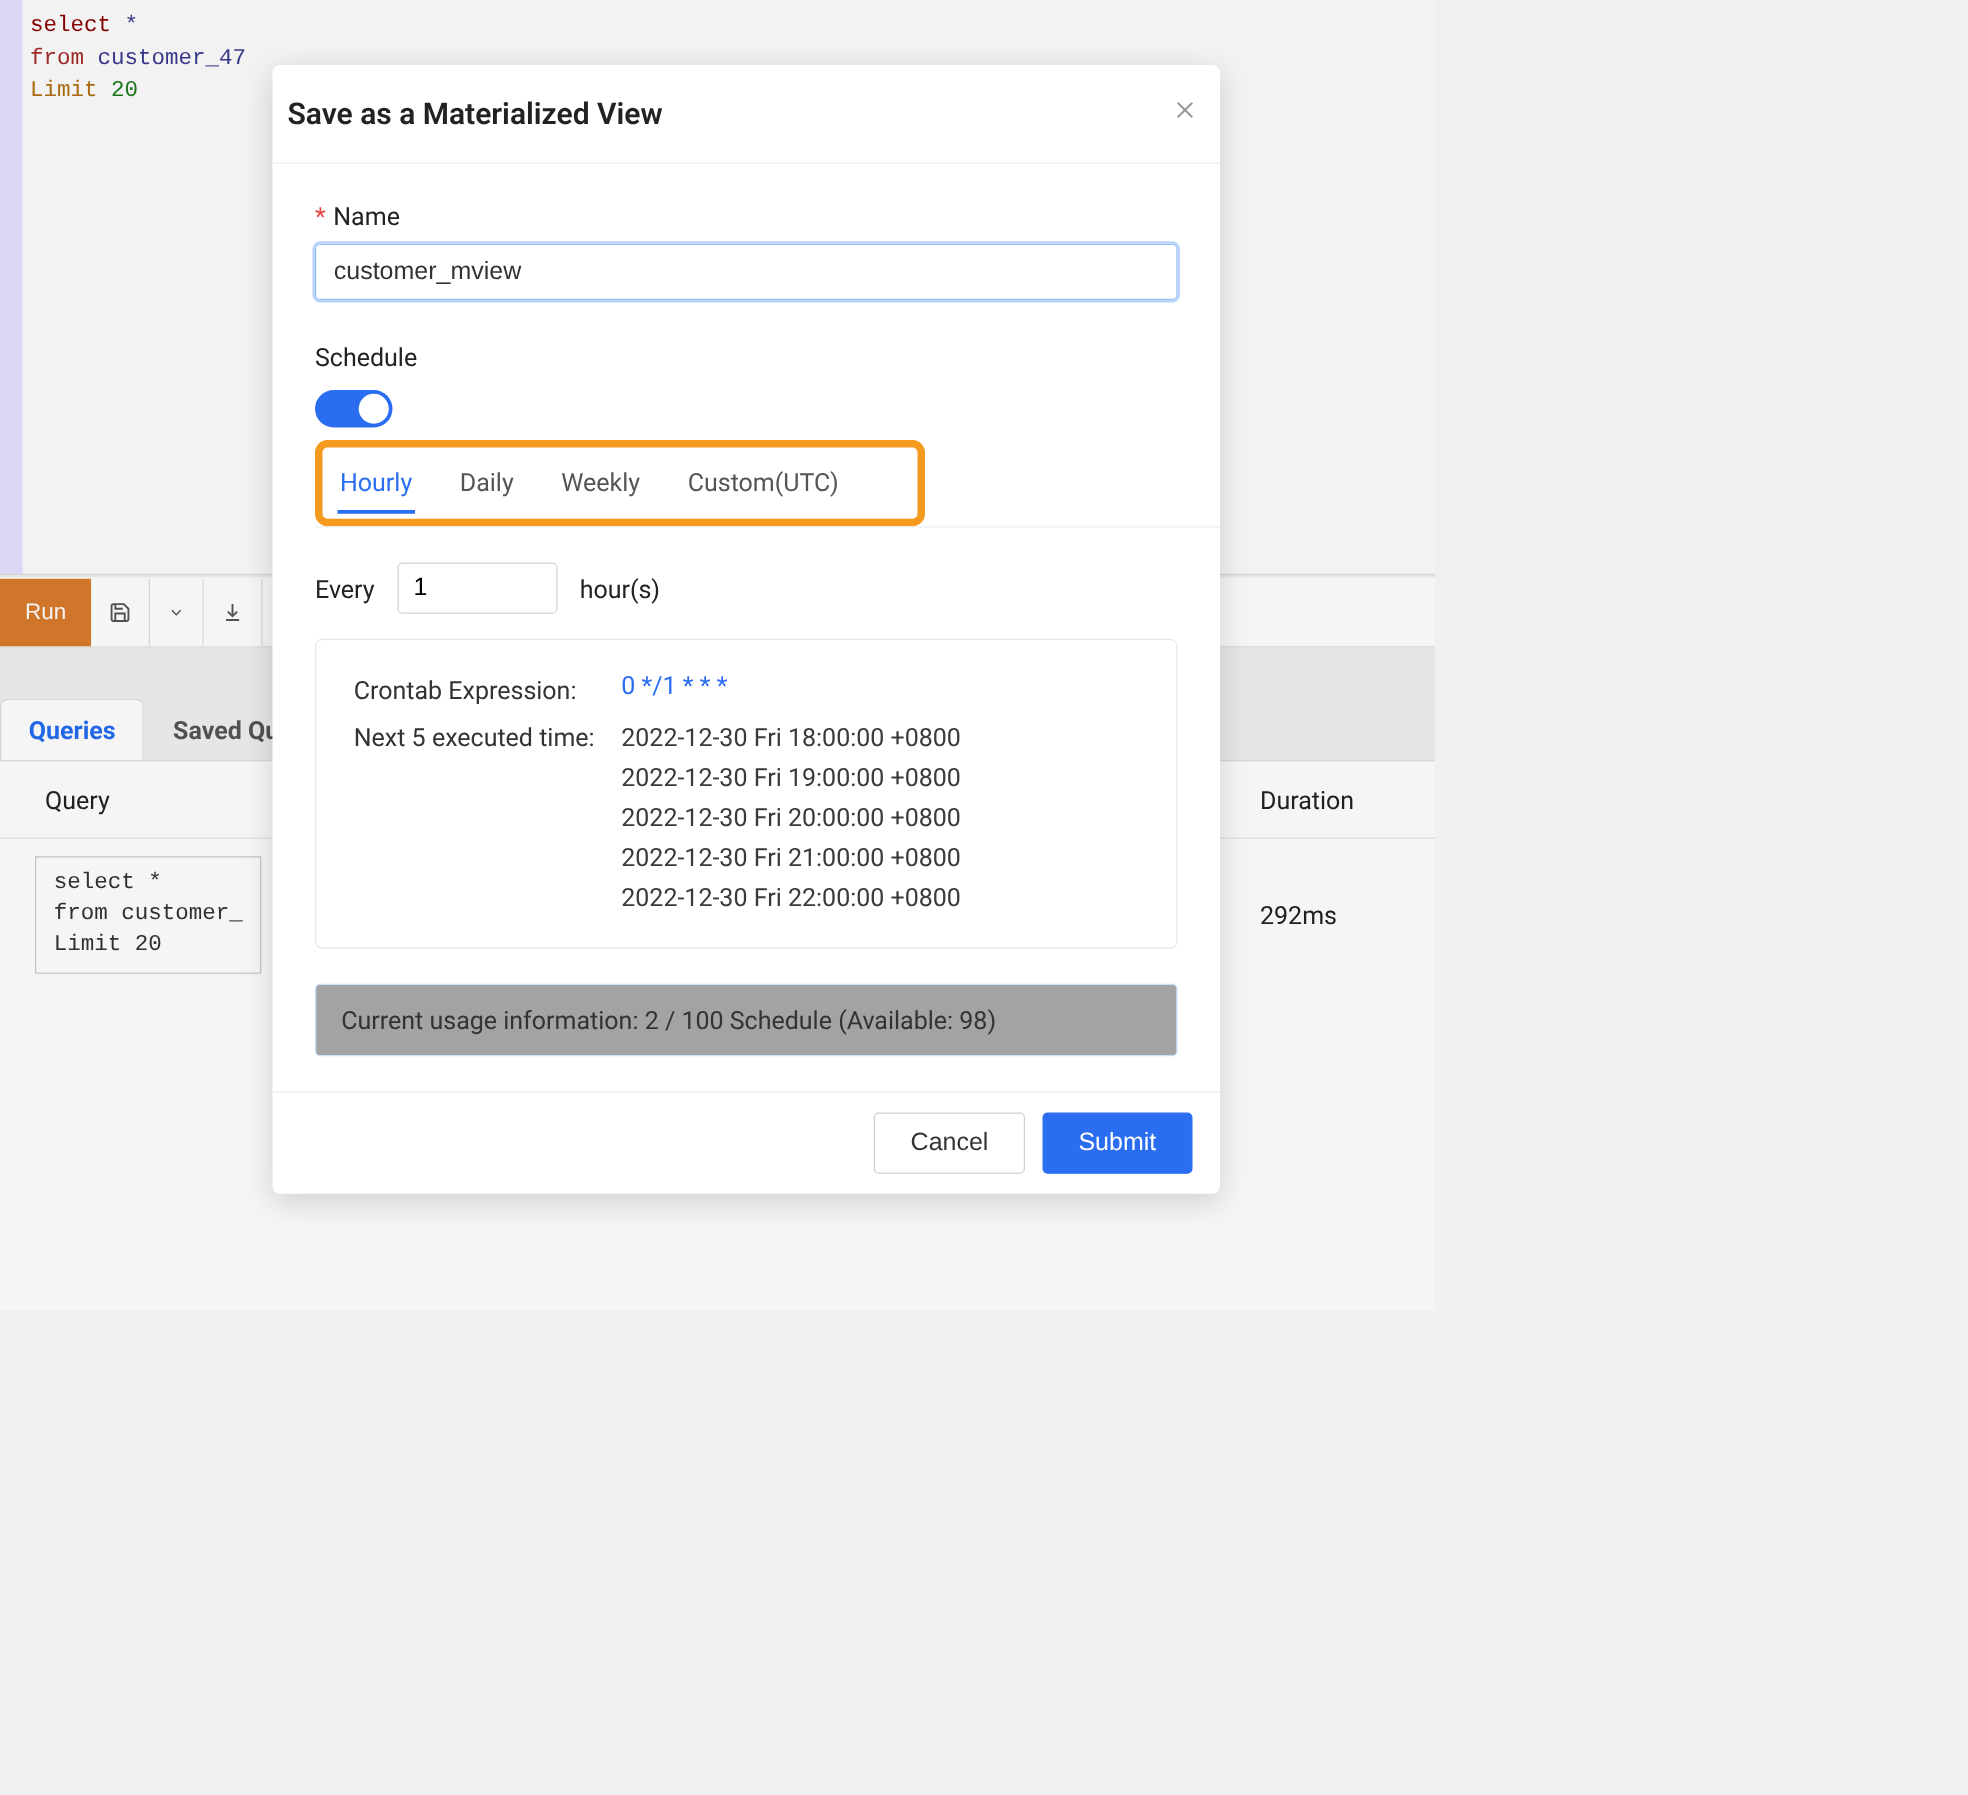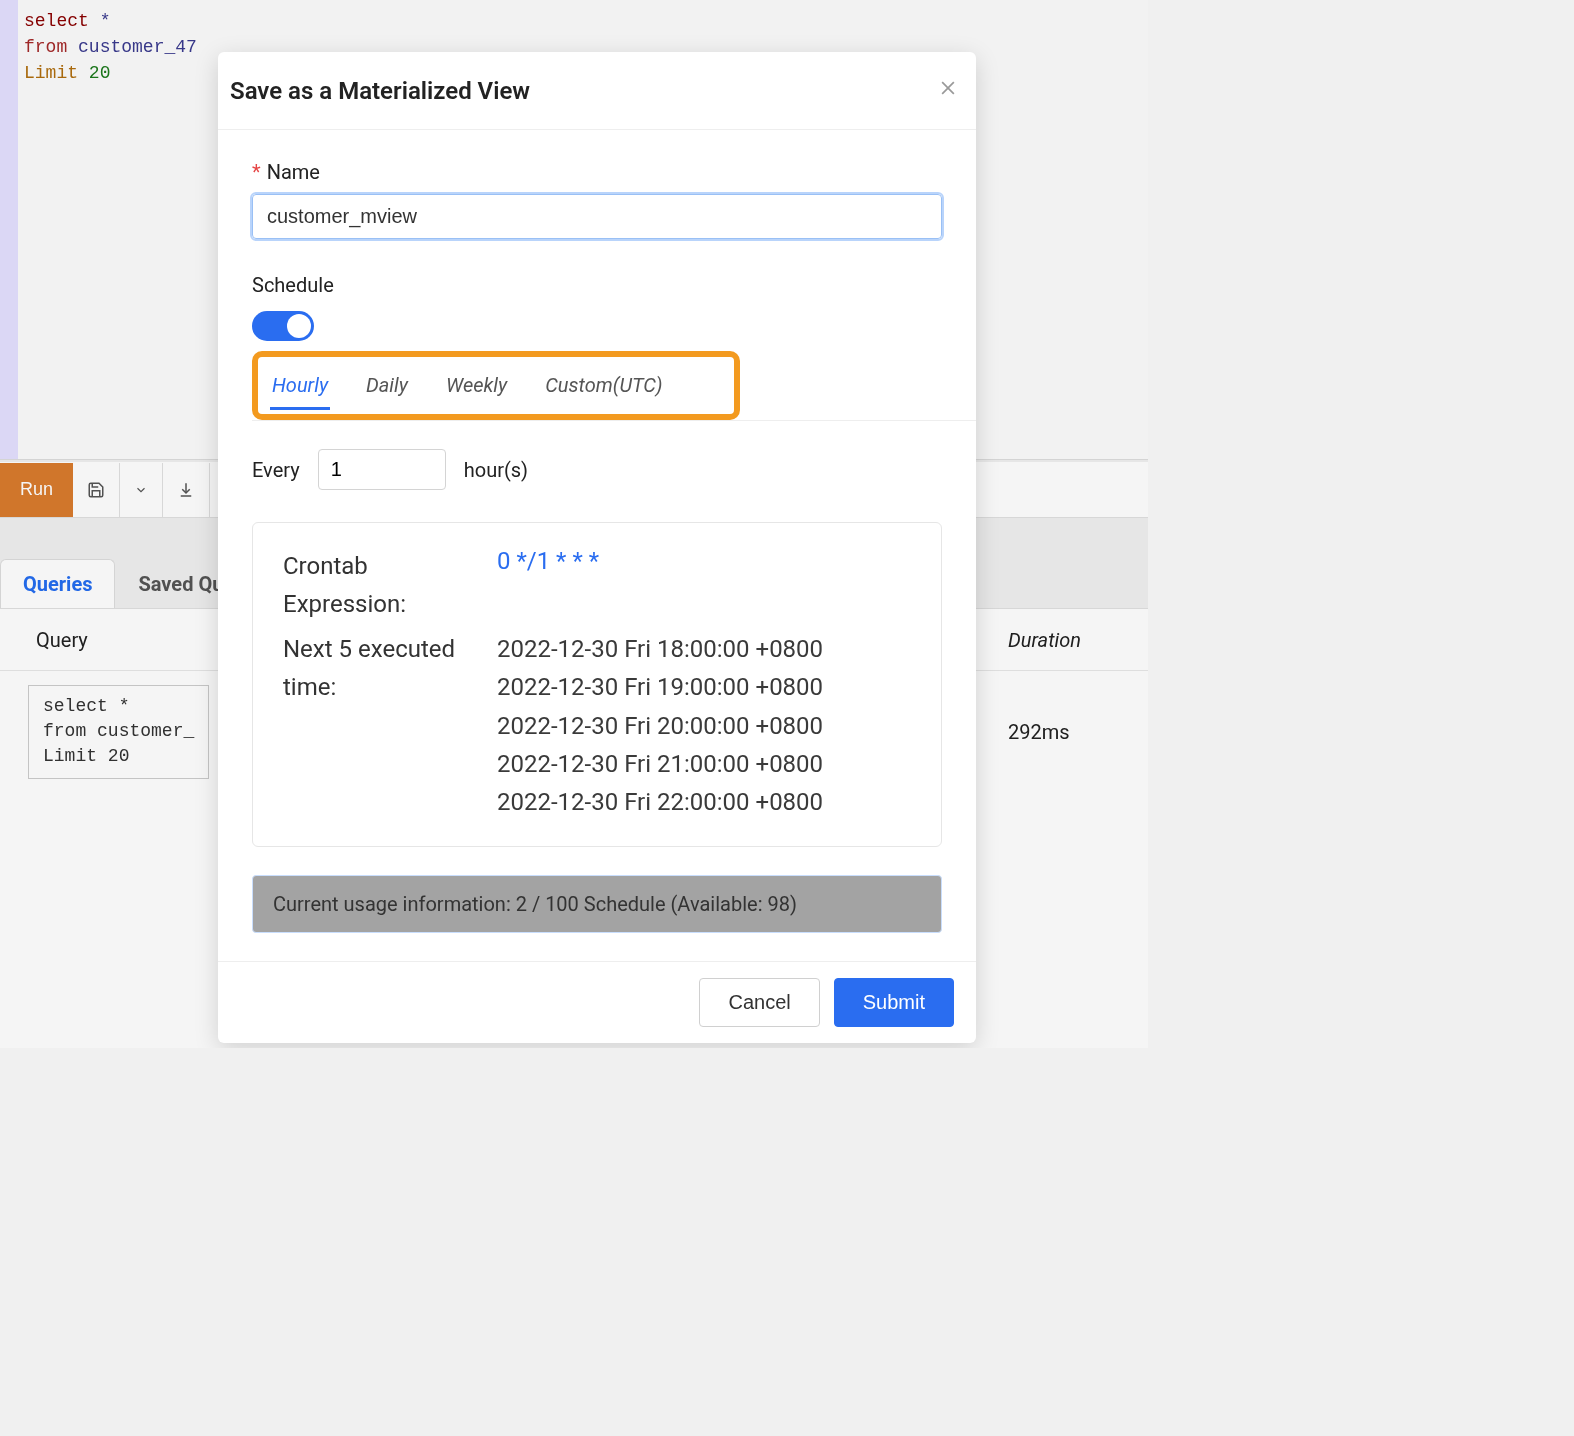--- a/index.html
+++ b/index.html
@@ -100,21 +100,21 @@
     }
     .results-header {
       display: flex;
       border-bottom: 1px solid #e8e8e8;
       height: 62px;
       align-items: center;
       font-size: 20px;
       color: #222;
     }
     .results-header .col-query { flex:1; padding-left: 36px; }
-    .results-header .col-dur { width: 140px; font-style: italic; }
+    .results-header .col-dur { width: 140px; }
 
     .results-row {
       display:flex; align-items:center;
       padding: 14px 0 14px 28px;
       font-size: 18px;
     }
     .sql-box {
       border: 1px solid #ccc;
       border-radius: 0;
       padding: 8px 14px;
@@ -172,45 +172,45 @@
       width: 24px; height: 24px; border-radius: 50%; background: #fff;
     }
 
     .tabs-highlight {
       border: 6px solid #f39a1f;
       border-radius: 10px;
       margin-top: 10px;
       padding: 12px 4px 4px 4px;
       width: 488px;
     }
-    .sched-tabs { display:flex; gap: 34px; padding: 0 8px; font-style: italic; }
+    .sched-tabs { display:flex; gap: 34px; padding: 0 8px; }
     .sched-tab {
       font-size: 20px; color:#555; padding: 4px 2px 10px 2px; cursor:pointer;
       border-bottom: 3px solid transparent;
     }
     .sched-tab.active { color:#2a6df0; border-bottom-color:#2a6df0; }
 
     .divider { border-top: 1px solid #eee; margin: 0 -34px 0 0; }
 
     .every-row {
       margin-top: 28px;
       display:flex; align-items:center; gap: 18px;
       font-size: 20px; color:#222;
     }
     .num-input {
       width: 128px; padding: 8px 12px;
       font-size: 20px; border: 1px solid #d4d4d4; border-radius: 4px;
     }
 
     .cron-box {
-      margin-top: 32px;
+      margin-top: 20px;
       border: 1px solid #e6e6e6;
       border-radius: 6px;
       padding: 24px 30px;
-      font-size: 24px; color:#333;
+      font-size: 20px; color:#333;
     }
     .cron-grid { display:grid; grid-template-columns: 206px 1fr; row-gap: 6px; column-gap: 8px; align-items:start; }
     .cron-label { color:#333; line-height:1.6; }
     .cron-exp { color:#2a6df0; }
     .exec-times { line-height:1.6; color:#3a3a3a; }
 
     .usage-banner {
       margin-top: 28px;
       background: #a3a3a3;
       border: 1px solid #c9defd;

